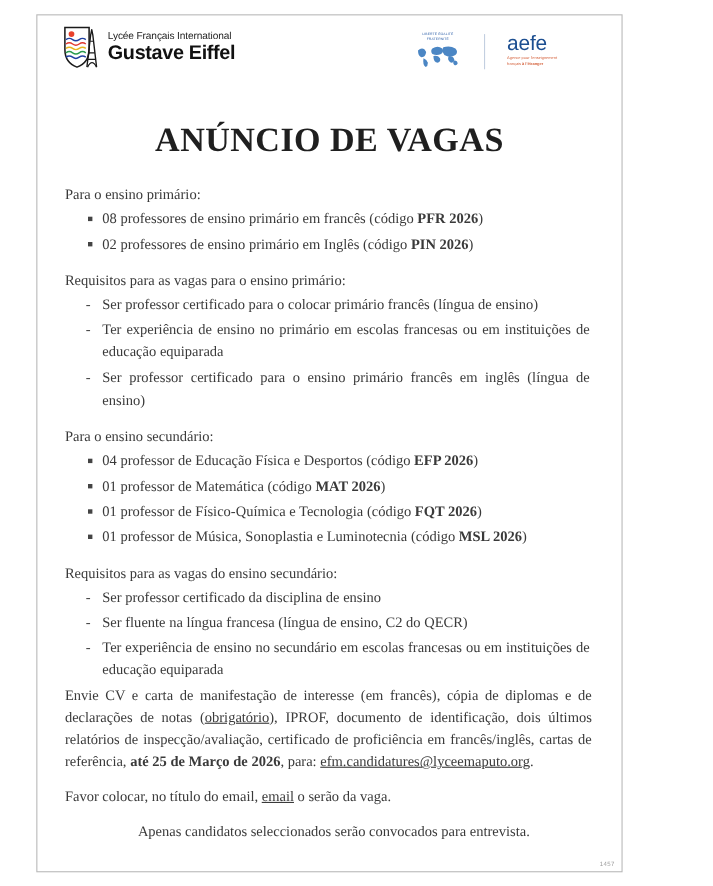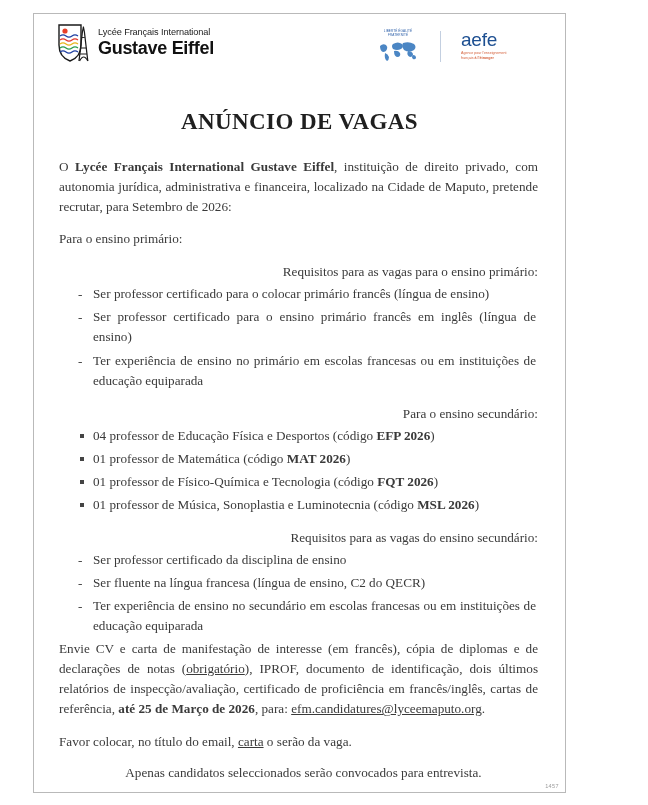--- a/index.html
+++ b/index.html
@@ -101,21 +101,21 @@
     color: #d4603a;
     line-height: 1.5;
     margin-top: 2px;
     max-width: 58px;
   }
   .aefe-tag .em { font-weight: bold; }
 
   
   .title {
     text-align: center;
-    font-size: 23px;
+    font-size: 31px;
     font-weight: bold;
     color: #1f1f1f;
     letter-spacing: 0.4px;
     margin-top: 24px;
     margin-bottom: 22px;
   }
 
   
   .body-wrap {
     padding: 0 7px 0 5px;
@@ -124,21 +124,21 @@
   }
   p.para {
     margin: 0 0 12px 0;
     text-align: justify;
   }
   p.para.last-block { margin-bottom: 11px; }
   .sect-head {
     font-weight: normal;
     margin: 0 0 2px 0;
   }
-  .sect-head.spaced { margin-top: 13px; text-align: right; }
+  .sect-head.spaced { margin-top: 13px; }
 
   ul.sq, ul.dash {
     list-style: none;
     margin: 0 0 0 0;
     padding: 0;
   }
   ul.sq li, ul.dash li {
     position: relative;
     padding-left: 34px;
     margin-bottom: 3px;
@@ -235,48 +235,51 @@
             <span class="em">à l'étranger</span>
           </div>
         </div>
       </div>
     </div>
 
     <div class="title">ANÚNCIO DE VAGAS</div>
 
     <div class="body-wrap">
 
-      <p class="para"><span>O </span><span class="b">Lycée Français International Gustave Eiffel</span><span>, instituição de direito privado, com autonomia jurídica, administrativa e financeira, localizado na Cidade de Maputo, pretende recrutar, para Setembro de 2026:</span></p>
 
       <div class="sect-head">Para o ensino primário:</div>
+      <ul class="sq">
+        <li><span>08 professores de ensino primário em francês (código </span><span class="b">PFR 2026</span><span>)</span></li>
+        <li><span>02 professores de ensino primário em Inglês (código </span><span class="b">PIN 2026</span><span>)</span></li>
+      </ul>
 
       <div class="sect-head spaced">Requisitos para as vagas para o ensino primário:</div>
       <ul class="dash">
         <li class="just">Ser professor certificado para o colocar primário francês (língua de ensino)</li>
+        <li class="just">Ter experiência de ensino no primário em escolas francesas ou em instituições de educação equiparada</li>
         <li class="just">Ser professor certificado para o ensino primário francês em inglês (língua de ensino)</li>
-        <li class="just">Ter experiência de ensino no primário em escolas francesas ou em instituições de educação equiparada</li>
       </ul>
 
       <div class="sect-head spaced">Para o ensino secundário:</div>
       <ul class="sq">
         <li><span>04 professor de Educação Física e Desportos (código </span><span class="b">EFP 2026</span><span>)</span></li>
         <li><span>01 professor de Matemática (código </span><span class="b">MAT 2026</span><span>)</span></li>
         <li><span>01 professor de Físico-Química e Tecnologia (código </span><span class="b">FQT 2026</span><span>)</span></li>
         <li><span>01 professor de Música, Sonoplastia e Luminotecnia (código </span><span class="b">MSL 2026</span><span>)</span></li>
       </ul>
 
       <div class="sect-head spaced">Requisitos para as vagas do ensino secundário:</div>
       <ul class="dash">
         <li class="just">Ser professor certificado da disciplina de ensino</li>
         <li class="just">Ser fluente na língua francesa (língua de ensino, C2 do QECR)</li>
         <li class="just">Ter experiência de ensino no secundário em escolas francesas ou em instituições de educação equiparada</li>
       </ul>
 
       <p class="para pad-top-14"><span>Envie CV e carta de manifestação de interesse (em francês), cópia de diplomas e de declarações de notas (</span><span class="u">obrigatório</span><span>), IPROF, documento de identificação, dois últimos relatórios de inspecção/avaliação, certificado de proficiência em francês/inglês, cartas de referência, </span><span class="b">até 25 de Março de 2026</span><span>, para: </span><span class="u">efm.candidatures@lyceemaputo.org</span><span>.</span></p>
 
-      <p class="para last-block"><span>Favor colocar, no título do email, </span><span class="u">carta</span><span> o serão da vaga.</span></p>
+      <p class="para last-block"><span>Favor colocar, no título do email, </span><span class="u">email</span><span> o serão da vaga.</span></p>
 
       <p class="center-line">Apenas candidatos seleccionados serão convocados para entrevista.</p>
     </div>
   </div>
 
   <div class="corner-num">1457</div>
 </div>
 
 </body></html>

